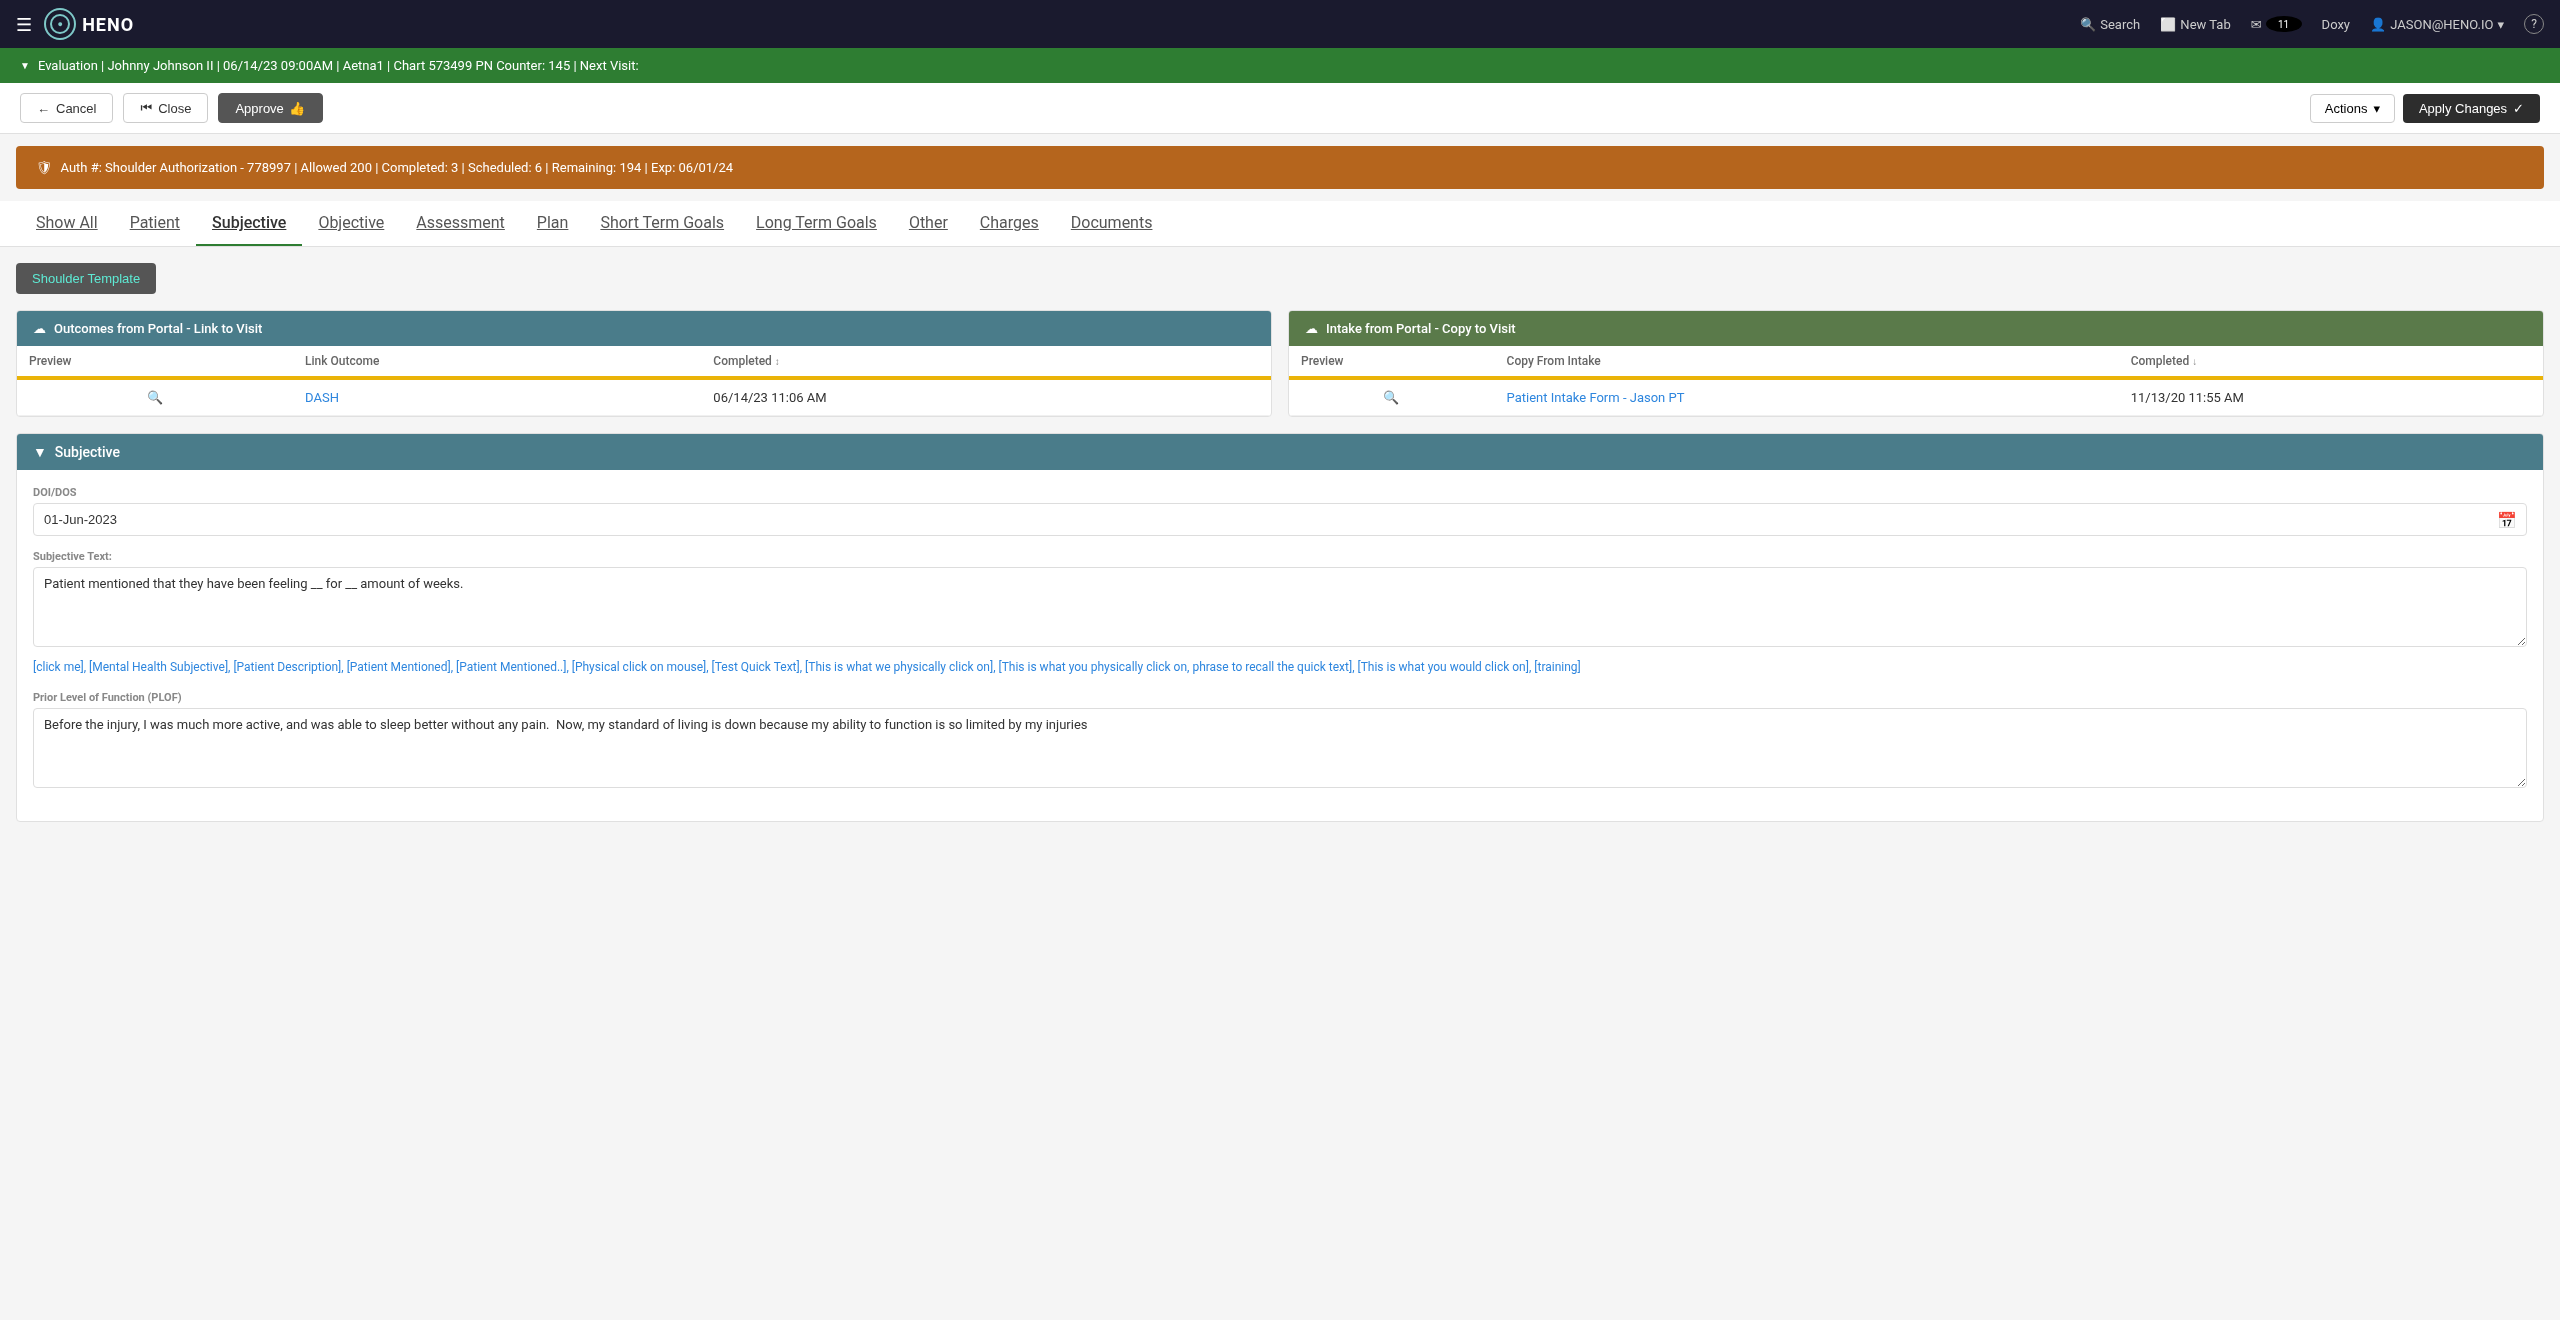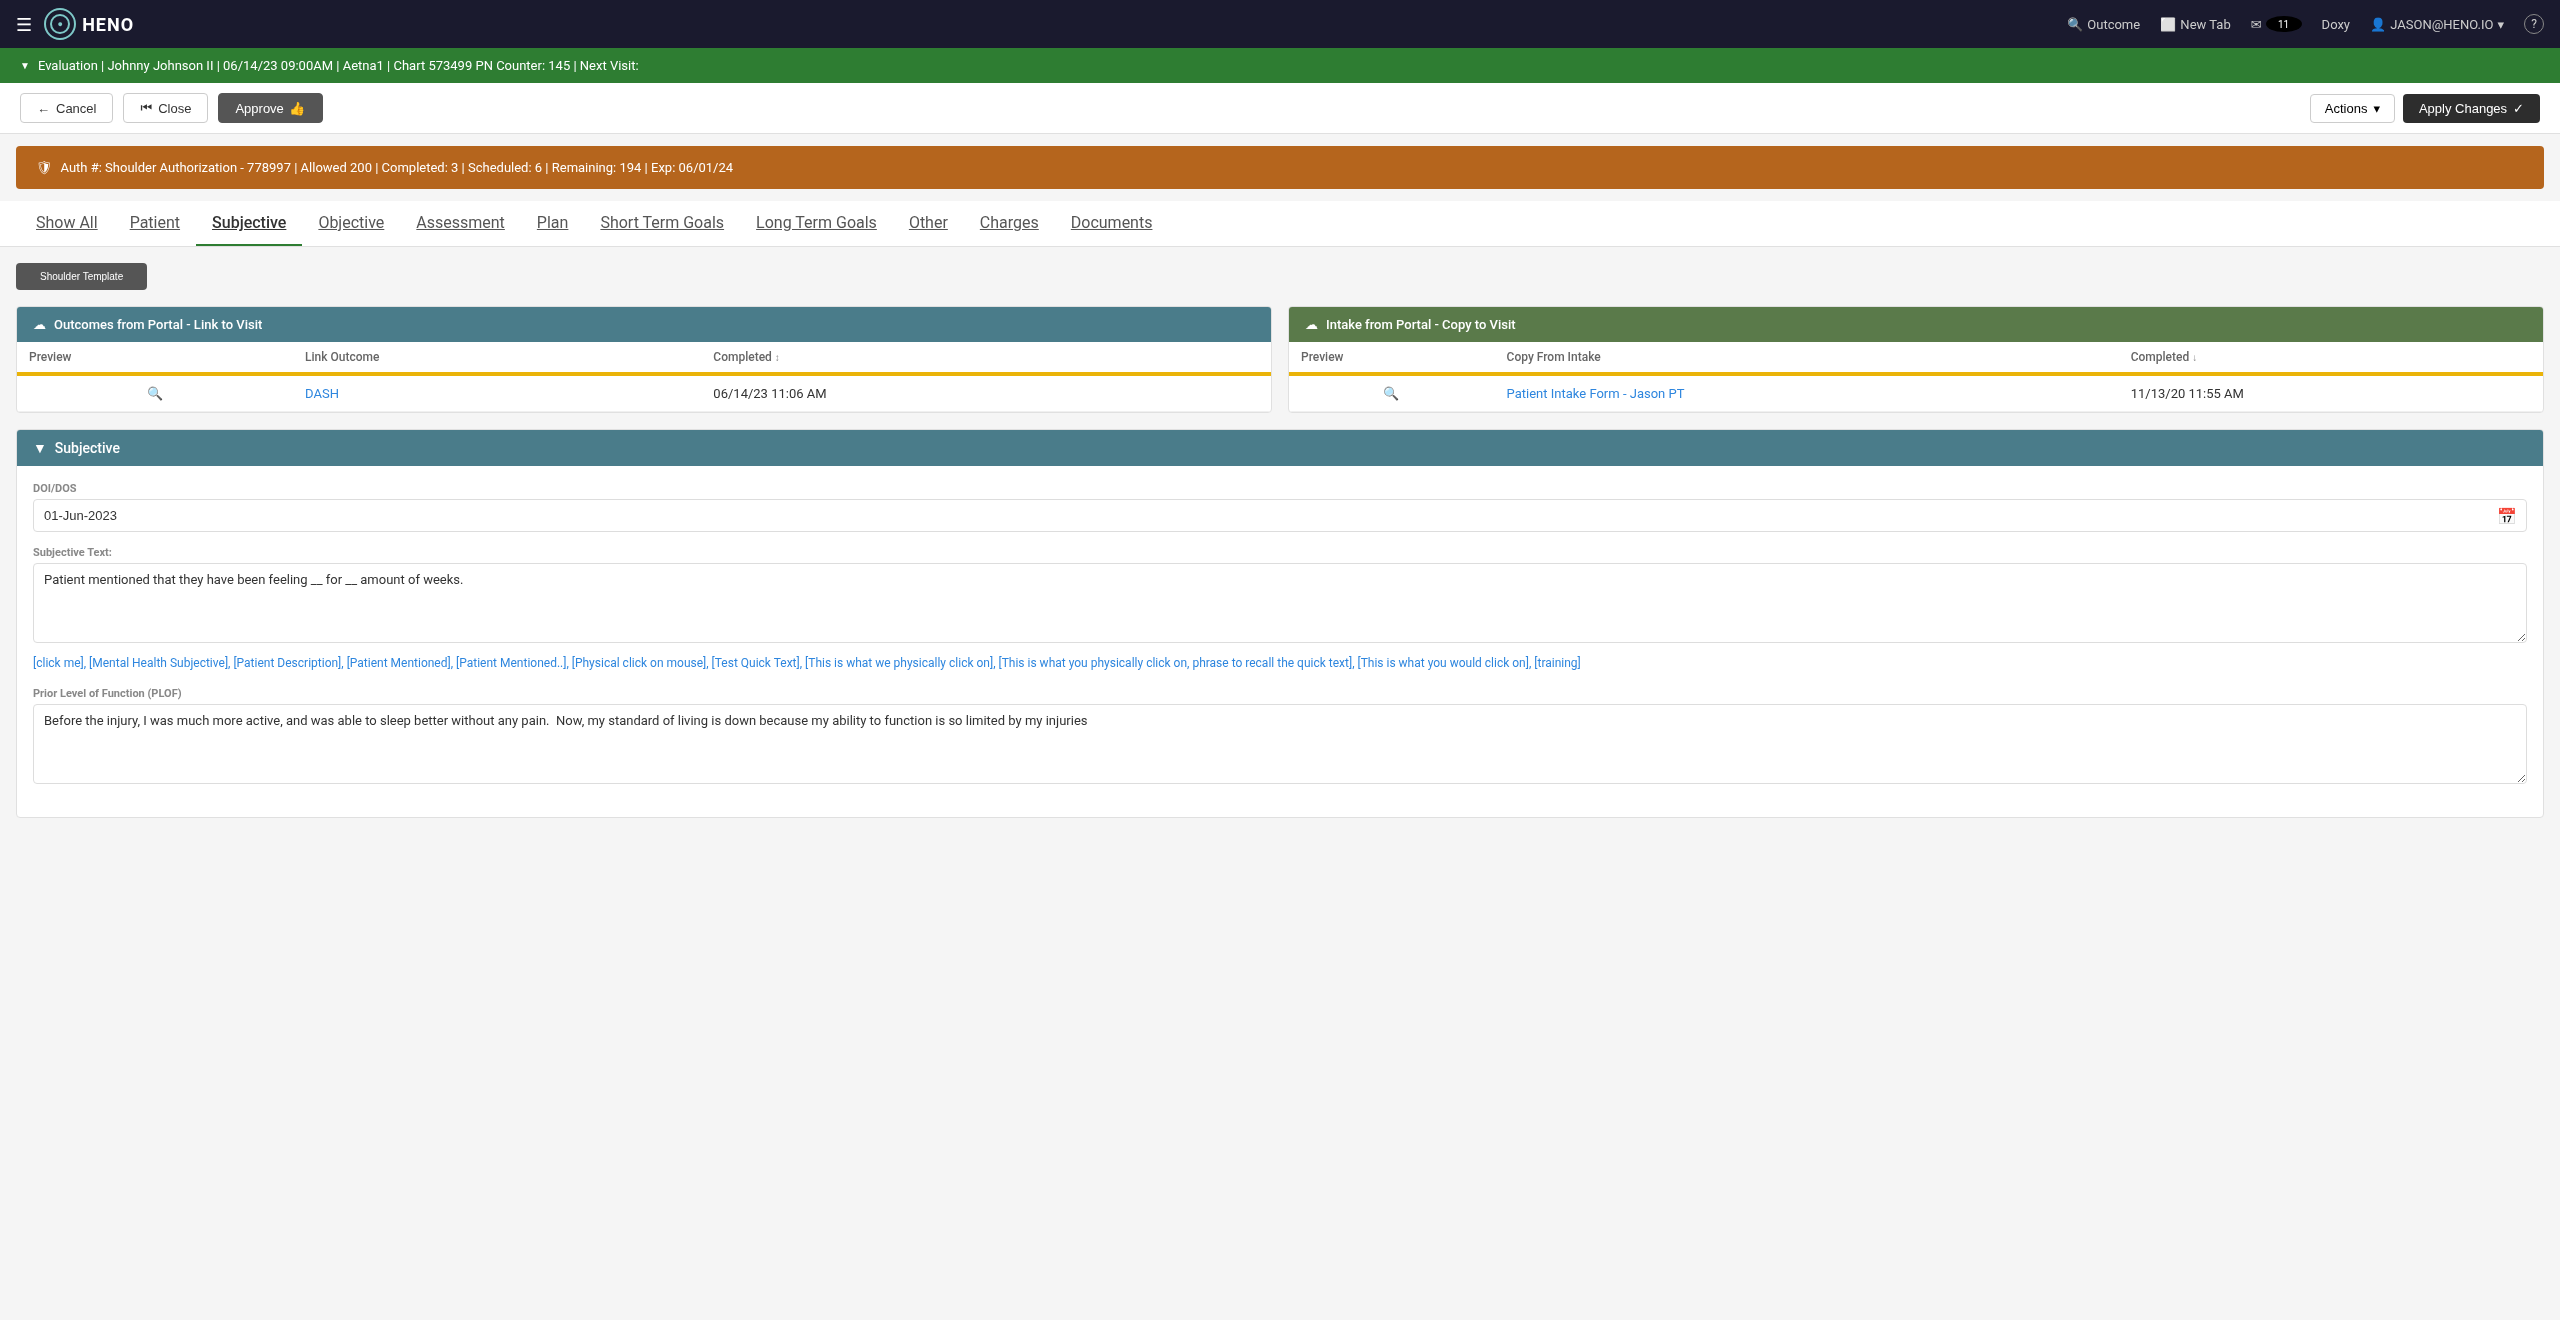--- a/index.html
+++ b/index.html
@@ -79,26 +79,26 @@
       text-decoration: underline;
     }
     .tab.active { color: #333; border-bottom: 2px solid #2e7d32; font-weight: 500; }
 
     
     .main-content { padding: 16px; background: #f5f5f5; }
 
     
     .template-btn {
       background: #555;
-      color: #ffffff;
+      color: #5eead4;
       border: none;
-      padding: 8px 24px;
+      padding: 8px 16px;
       border-radius: 4px;
       cursor: pointer;
-      font-size: 10px;
+      font-size: 13px;
       margin-bottom: 16px;
     }
 
     
     .portal-grid {
       display: grid;
       grid-template-columns: 1fr 1fr;
       gap: 16px;
       margin-bottom: 16px;
     }
@@ -243,21 +243,21 @@
     <div class="heno-logo">
       <div class="heno-logo-circle">
         <div class="heno-logo-inner">
           <span style="color:#7ec8c8;font-size:9px;font-weight:bold;">●</span>
         </div>
       </div>
       <span style="color:white;font-size:18px;font-weight:bold;letter-spacing:1px;">HENO</span>
     </div>
   </div>
   <div class="top-nav-right">
-    <span style="color:#ccc;">🔍 <span>Outcome</span></span>
+    <span style="color:#ccc;">🔍 <span>Search</span></span>
     <span style="color:#ccc;">⬜ <span>New Tab</span></span>
     <span style="color:#ccc;">✉ <span class="nav-badge">11</span></span>
     <span style="color:#ccc;">Doxy</span>
     <span style="color:#ccc;">👤 <span>JASON@HENO.IO</span> ▾</span>
     <span style="color:#ccc;border:1px solid #888;border-radius:50%;width:20px;height:20px;display:inline-flex;align-items:center;justify-content:center;font-size:12px;">?</span>
   </div>
 </div>
 
 <div class="eval-banner">
   <span class="eval-banner-arrow">▼</span>

